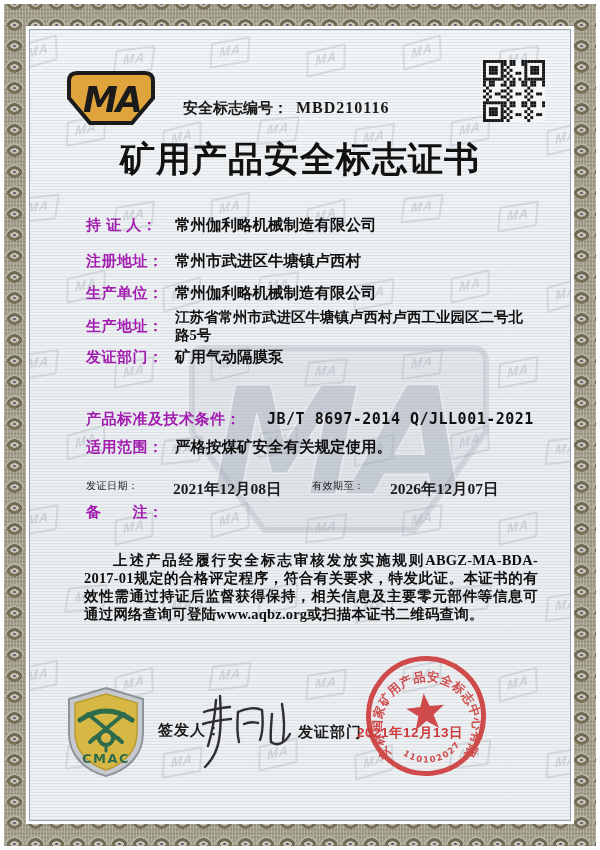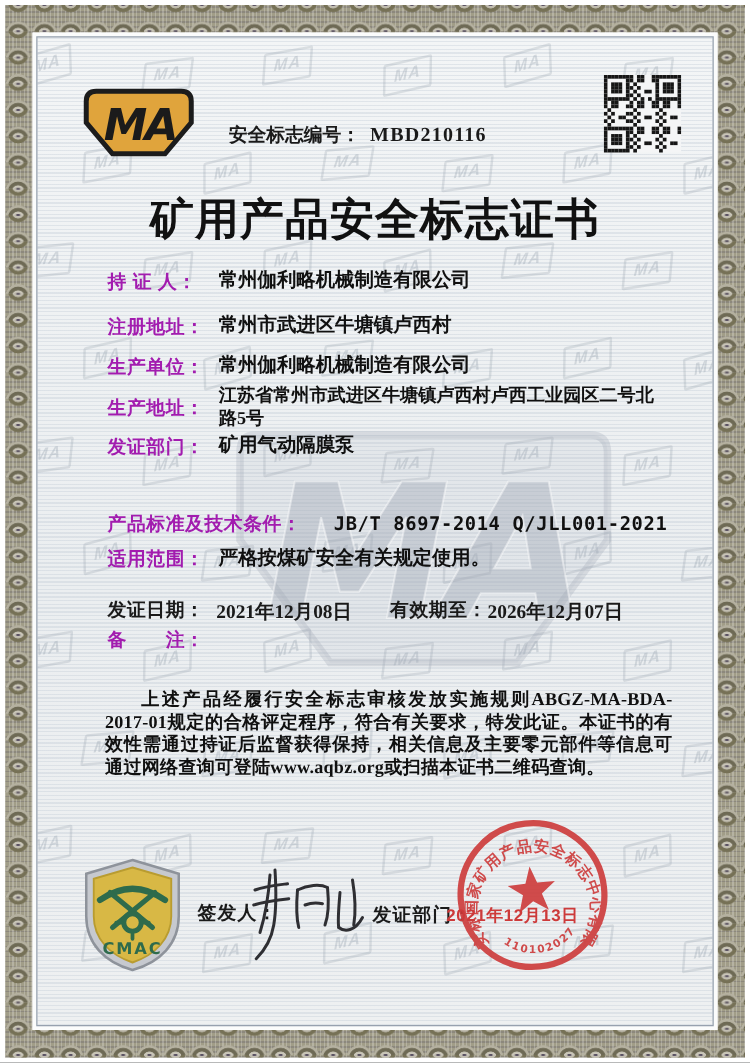--- a/index.html
+++ b/index.html
@@ -22,36 +22,36 @@
     box-shadow:0 0 0 3px #fbfcfc; overflow:hidden;}
   .wm{position:absolute;width:36px;height:21px;border:2.5px solid rgba(150,160,174,.28);border-radius:2px;
       color:rgba(150,160,174,.34);font:italic 800 13px/17px "Liberation Sans","DejaVu Sans",sans-serif;
       text-align:center;letter-spacing:1px;font-style:italic;}
   .big-wm{position:absolute;left:170px;top:332px;width:336px;height:212px;z-index:4;pointer-events:none;}
   
   .ma-logo{position:absolute;left:66px;top:70px;z-index:5;}
   .cert-no{position:absolute;left:183px;top:75px;z-index:5;font-weight:600;font-size:15px;white-space:nowrap;margin-top:24px;}
   .cert-no .num{font-size:16px;letter-spacing:1px;margin-left:8px;font-weight:600;}
   .qr{position:absolute;left:483px;top:58px;width:62px;height:66px;z-index:5;}
-  .title{position:absolute;left:0;right:0;top:136px;z-index:5;margin:16px;text-align:center;
+  .title{position:absolute;left:0;right:0;top:136px;z-index:5;margin:0;text-align:center;
          font-size:35px;font-weight:900;letter-spacing:1px;color:#111;}
   
   .row{position:absolute;left:86px;right:55px;z-index:5;display:flex;align-items:flex-start;}
   .lbl{flex:0 0 89px;font-family:"Liberation Sans","DejaVu Sans",sans-serif;font-weight:700;font-size:15px;
        letter-spacing:.5px;white-space:nowrap;color:#a21caf;}
   .val{font-weight:600;font-size:15.5px;color:#101010;line-height:18px;}
   .val-code{font-family:"DejaVu Sans Mono","Liberation Mono",monospace;font-weight:700;font-size:15px;letter-spacing:.5px;}
   .row1{top:216px}.row2{top:252px}.row3{top:284px}
   .row4{top:308px}.row4 .lbl{padding-top:9px}.row4 .val{font-size:14.5px;max-width:352px;}
   .row5{top:348px}.row6{top:381px}
   .row7{top:410px}.row7 .lbl{flex:0 0 181px;}
   .row8{top:438px}
   .dline{position:absolute;z-index:5;top:479px;white-space:nowrap;}
   .d-il{left:86px}.d-iv{left:173px}.d-vl{left:312px}.d-vv{left:390px}
-  .dline.l{font-family:"Liberation Sans","DejaVu Sans",sans-serif;font-weight:700;font-size:15px;letter-spacing:.5px;}
+  .dline.l{font-family:"Liberation Sans","DejaVu Sans",sans-serif;font-weight:400;font-size:10px;letter-spacing:.5px;}
   .dline.v{font-weight:600;font-size:15.5px;}
   .rrow{top:503px}
   
   .statement{position:absolute;left:84px;right:62px;top:551px;z-index:5;margin:0;
       font-weight:600;font-size:14.5px;line-height:18px;letter-spacing:.2px;color:#101010;
       text-indent:2em;text-align:justify;}
   
   .cmac{position:absolute;left:64px;top:686px;z-index:5;}
   .signer{position:absolute;left:158px;top:721px;z-index:5;font-weight:700;font-size:15px;letter-spacing:1px;}
   .issuer{position:absolute;left:298px;top:723px;z-index:5;font-weight:700;font-size:15px;letter-spacing:1px;}

